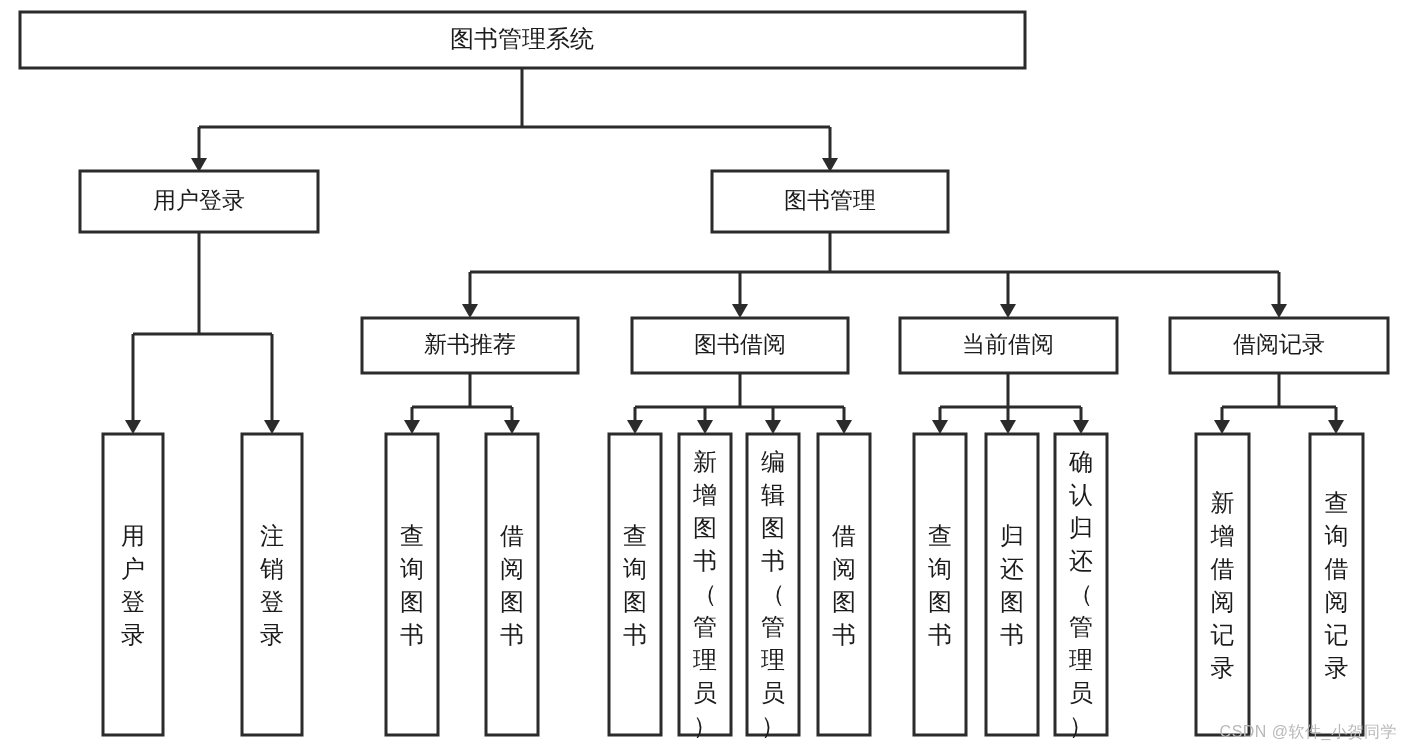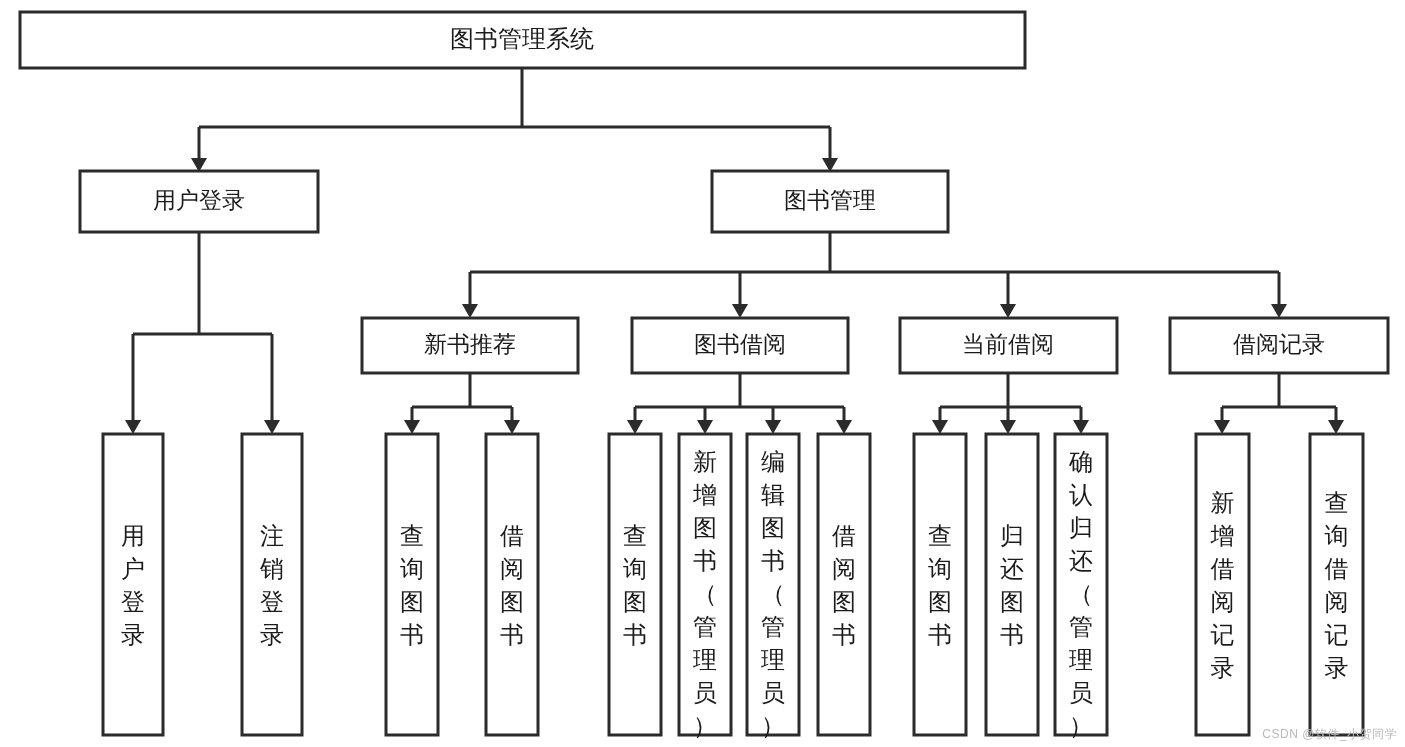--- a/index.html
+++ b/index.html
@@ -61,21 +61,21 @@
     font-family: "Liberation Sans", "DejaVu Sans", sans-serif;
     font-size: 24px;
     fill: #1b1b1b;
     text-anchor: middle;
   }
   .watermark {
     position: absolute;
     right: 8px;
     bottom: 4px;
     font-family: "Liberation Sans", "DejaVu Sans", sans-serif;
-    font-size: 12px;
+    font-size: 16px;
     color: #b9b9b9;
     letter-spacing: 0.5px;
     white-space: nowrap;
     pointer-events: none;
   }
 </style>
 </head>
 <body>
 
 <div id="diagram-root">

